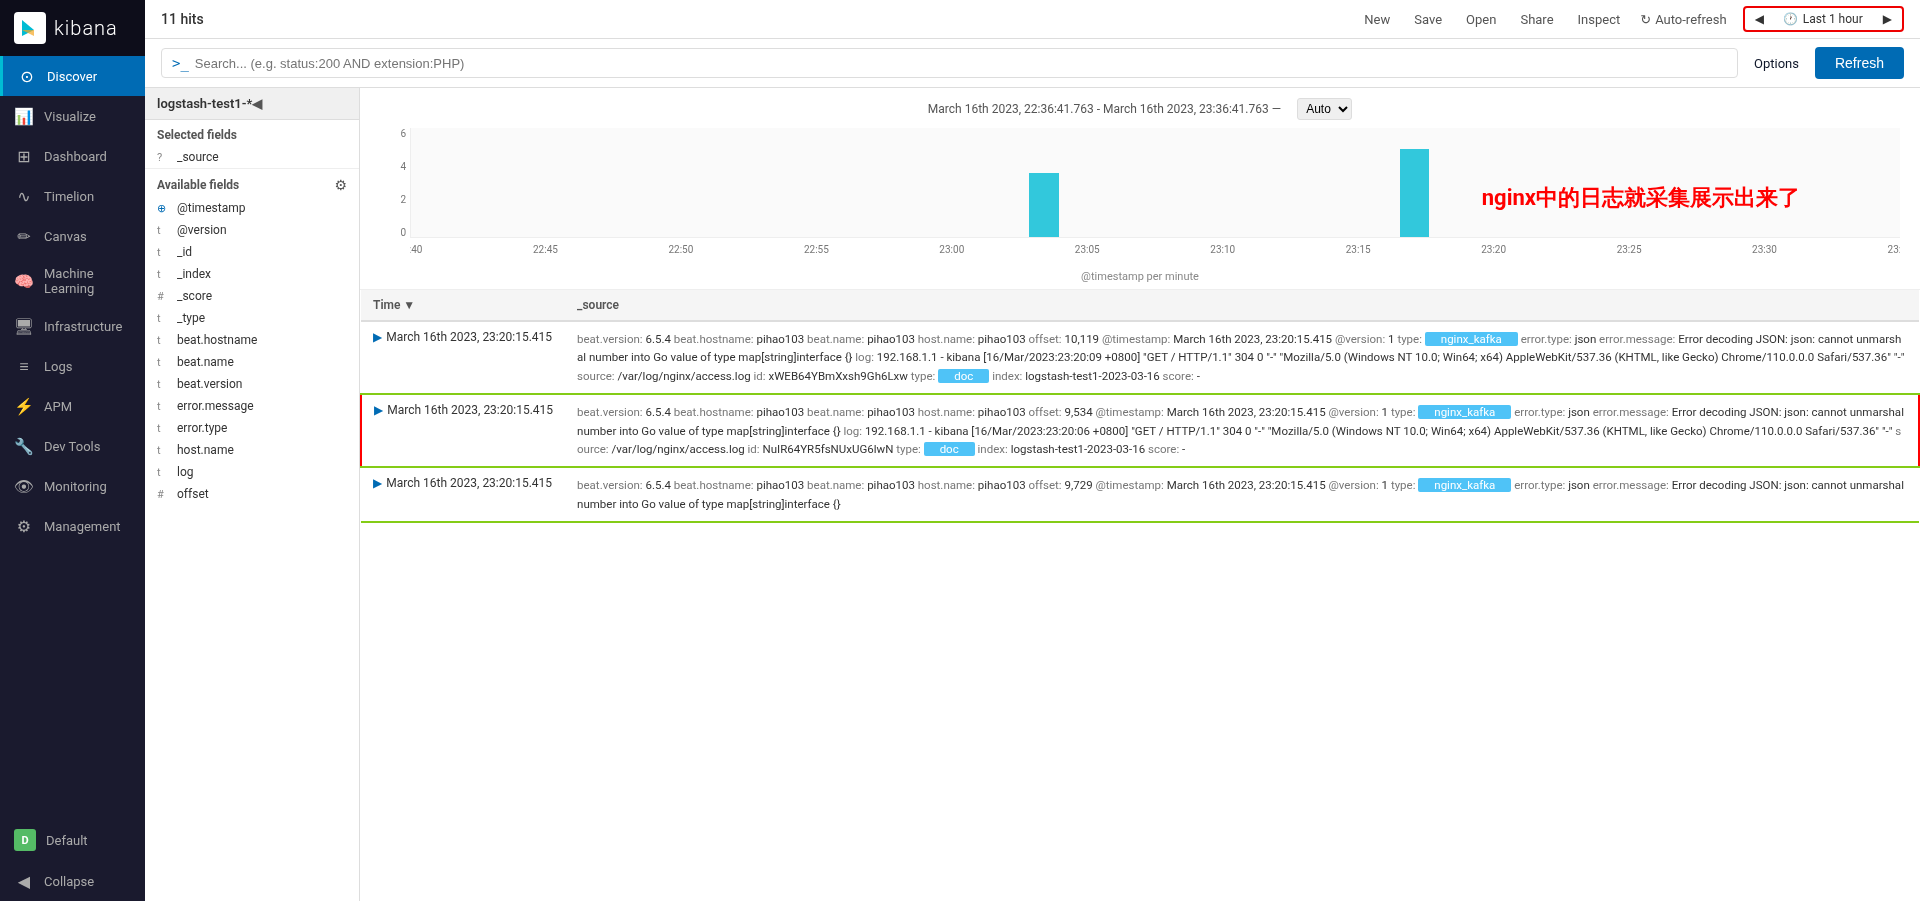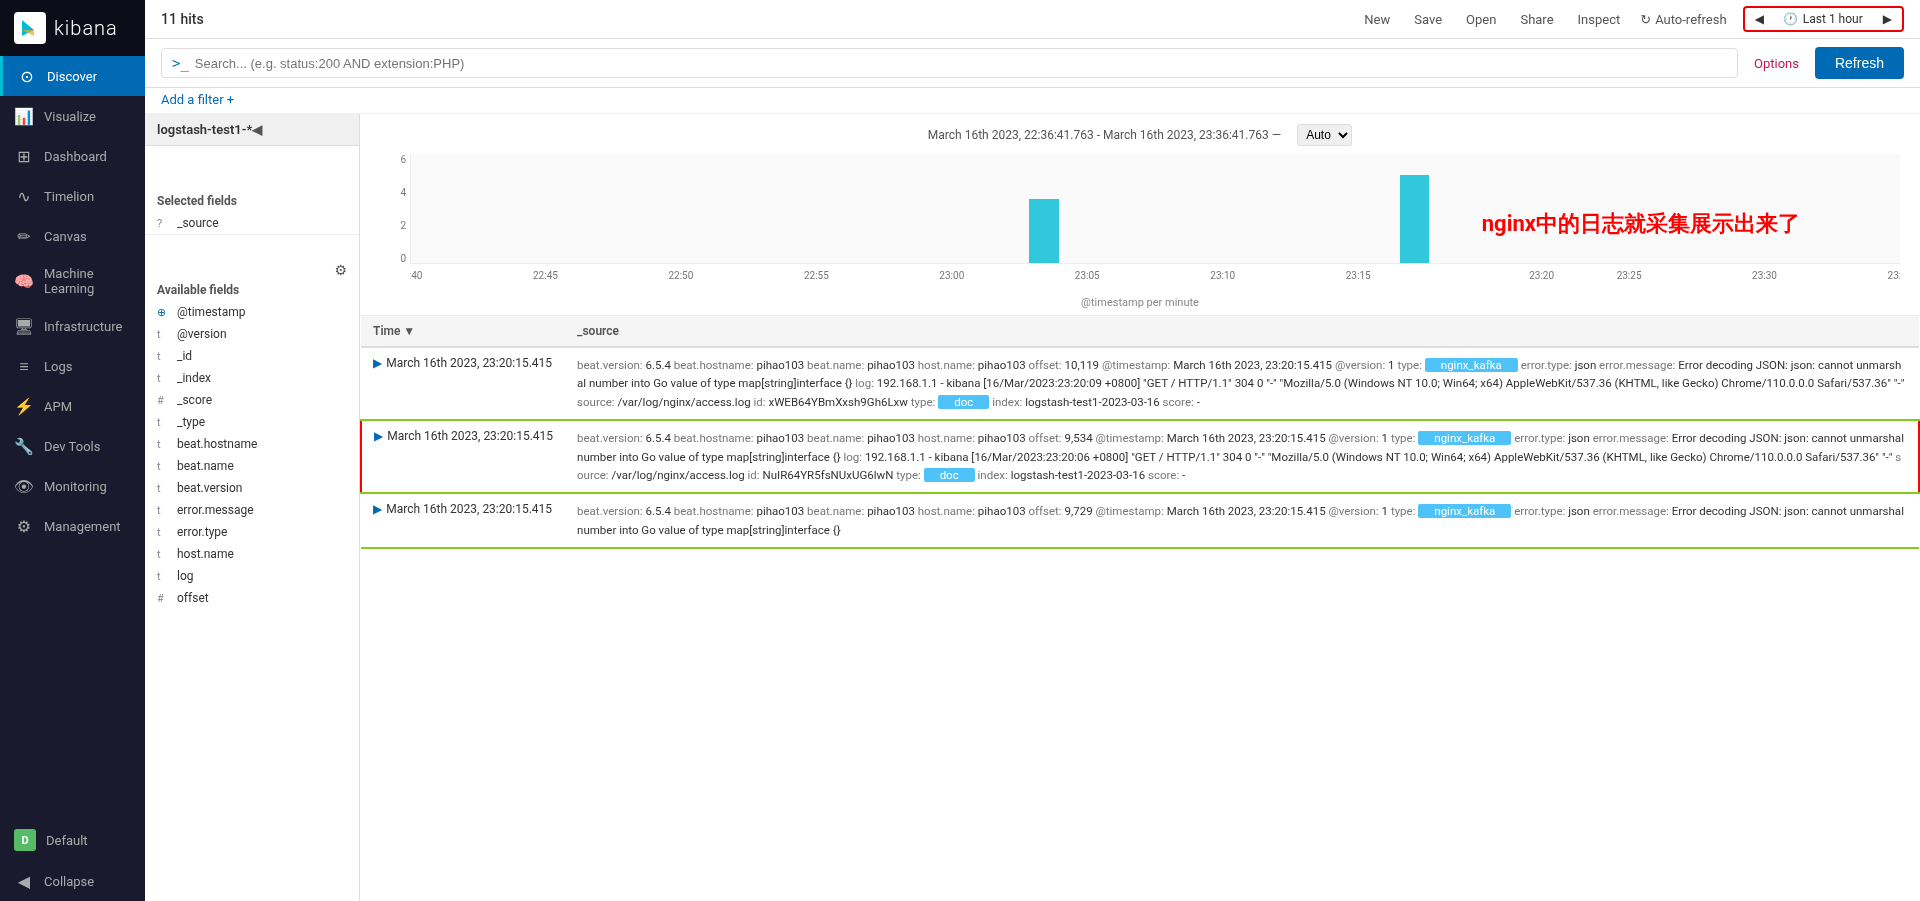--- a/index.html
+++ b/index.html
@@ -18,21 +18,21 @@
     .sidebar-item.default-icon .icon { width: 22px; height: 22px; background: #5b6; border-radius: 3px; display: flex; align-items: center; justify-content: center; color: #fff; font-size: 11px; font-weight: bold; }
 
     
     .main { flex: 1; display: flex; flex-direction: column; overflow: hidden; }
 
     
     .topbar { background: #fff; border-bottom: 1px solid #ddd; padding: 8px 16px; display: flex; align-items: center; gap: 8px; }
     .search-box { flex: 1; display: flex; align-items: center; border: 1px solid #ddd; border-radius: 4px; padding: 6px 10px; gap: 6px; background: #fff; }
     .search-box .prompt { color: #006bb4; font-family: monospace; font-size: 14px; }
     .search-input { border: none; outline: none; flex: 1; font-size: 13px; color: #aaa; }
-    .options-btn { color: #be185d; font-size: 13px; cursor: pointer; padding: 4px 8px; }
+    .options-btn { color: #0f172a; font-size: 13px; cursor: pointer; padding: 4px 8px; }
     .refresh-btn { background: #006bb4; color: #fff; border: none; border-radius: 4px; padding: 8px 20px; font-size: 14px; cursor: pointer; font-weight: 500; }
 
     
     .secondary-bar { background: #fff; border-bottom: 1px solid #ddd; padding: 6px 16px; display: flex; align-items: center; gap: 16px; }
     .hits-count { font-size: 14px; color: #333; font-weight: 500; }
     .spacer { flex: 1; }
     .action-btns { display: flex; gap: 16px; align-items: center; }
     .action-btn { color: #555; font-size: 13px; cursor: pointer; padding: 4px; }
     .auto-refresh-btn { display: flex; align-items: center; gap: 4px; color: #555; font-size: 13px; cursor: pointer; }
     .time-range-btns { display: flex; align-items: center; border: 2px solid #e00; border-radius: 4px; }
@@ -43,21 +43,21 @@
     .filter-bar { background: #fff; padding: 4px 16px 6px; border-bottom: 1px solid #eee; }
     .add-filter { color: #006bb4; font-size: 13px; cursor: pointer; }
 
     
     .content { display: flex; flex: 1; overflow: hidden; }
 
     
     .left-panel { width: 215px; background: #fff; border-right: 1px solid #ddd; display: flex; flex-direction: column; overflow-y: auto; flex-shrink: 0; }
     .index-pattern { background: #f0f0f0; padding: 8px 12px; font-size: 13px; font-weight: 600; color: #333; display: flex; align-items: center; border-bottom: 1px solid #ddd; }
     .collapse-arrow { color: #555; cursor: pointer; }
-    .section-title { padding: 8px 12px 4px; font-size: 12px; font-weight: 700; color: #555; text-transform: none; margin-top: 40px; }
+    .section-title { padding: 8px 12px 4px; font-size: 12px; font-weight: 700; color: #555; text-transform: none; }
     .field-item { display: flex; align-items: center; gap: 6px; padding: 4px 12px; font-size: 12px; color: #333; cursor: pointer; }
     .field-type { width: 14px; font-size: 11px; color: #888; flex-shrink: 0; }
     .field-name { flex: 1; }
     .section-header { display: flex; align-items: center; justify-content: space-between; padding: 8px 12px 4px; border-top: 1px solid #eee; }
     .gear-icon { color: #555; cursor: pointer; font-size: 14px; }
 
     
     .right-panel { flex: 1; display: flex; flex-direction: column; overflow: hidden; background: #fff; }
 
     
@@ -196,23 +196,20 @@
 
   <div class="topbar">
     <div class="search-box">
       <span class="prompt">&gt;_</span>
       <input class="search-input" type="text" placeholder="Search... (e.g. status:200 AND extension:PHP)" style="">
     </div>
     <span class="options-btn">Options</span>
     <button class="refresh-btn">Refresh</button>
   </div>
 
-  <div class="filter-bar">
-    <span class="add-filter">Add a filter +</span>
-  </div>
 
   <div class="content">
 
     <div class="left-panel">
       <div class="index-pattern">
         <span>logstash-test1-*</span>
         <span class="collapse-arrow">◀</span>
       </div>
 
       <div class="section-title">Selected fields</div>
@@ -317,21 +314,21 @@
           <div class="chart-x-axis" id="chart-x-axis">
 
           <span class="x-label" style="left: 0%;">22:40</span>
               <span class="x-label" style="left: 9.09091%;">22:45</span>
               <span class="x-label" style="left: 18.1818%;">22:50</span>
               <span class="x-label" style="left: 27.2727%;">22:55</span>
               <span class="x-label" style="left: 36.3636%;">23:00</span>
               <span class="x-label" style="left: 45.4545%;">23:05</span>
               <span class="x-label" style="left: 54.5455%;">23:10</span>
               <span class="x-label" style="left: 63.6364%;">23:15</span>
-              <span class="x-label" style="left: 72.7273%; margin-left: 48px;">23:20</span>
+              <span class="x-label" style="left: 72.7273%;">23:20</span>
               <span class="x-label" style="left: 81.8182%;">23:25</span>
               <span class="x-label" style="left: 90.9091%;">23:30</span>
               <span class="x-label" style="left: 100%;">23:35</span>
             </div>
           <div class="annotation-overlay">nginx中的日志就采集展示出来了</div>
         </div>
         <div class="chart-subtitle">@timestamp per minute</div>
       </div>
 
       <div class="results-area">

